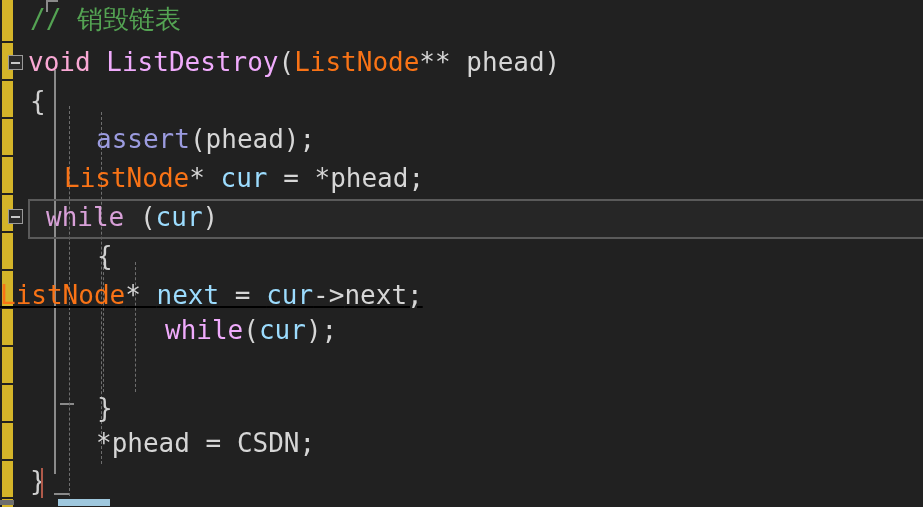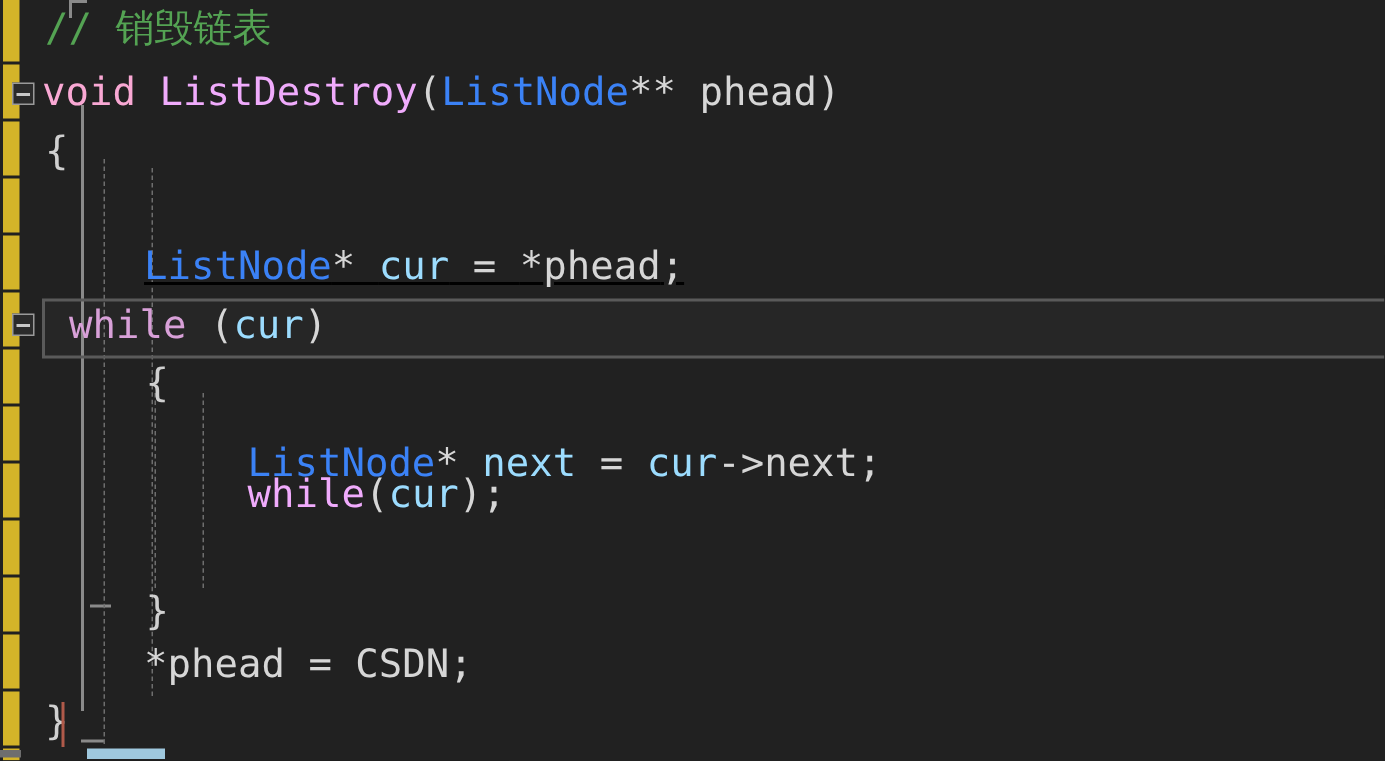--- a/index.html
+++ b/index.html
@@ -78,21 +78,21 @@
     white-space: pre;
     font-size: 26px;
     font-family: "DejaVu Sans Mono", monospace;
     letter-spacing: 0px;
   }
 
   
   .c-comment { color:#54a353; }
   .c-keyword { color:#f9a8d4; }
   .c-ctrl    { color:#d8a0d8; }
-  .c-type    { color:#3b82f6; }
+  .c-type    { color:#f97316; }
   .c-func    { color:#f0abfc; }
   .c-macro   { color:#9b9bdf; }
   .c-var     { color:#9cdcfe; }
   .c-plain   { color:#d6d6d6; }
   .c-punct   { color:#d6d6d6; }
   .c-brace   { color:#d0d0d0; }
 
   
   .stmt-box {
     position: absolute;
@@ -173,24 +173,25 @@
     <div class="indent-guide" style="left:103px;top:262px; height:130px;"></div>
     <div class="indent-guide" style="left:135px;top:262px; height:130px;"></div>
   </div>
 
   <div class="stmt-box" style="left:28px; top:199px; width:897px; height:40px;"></div>
 
   <div class="code-layer">
       <div class="line" style="top: 0px; padding-left: 30px;"><span class="c-comment">// 销毁链表</span></div>
       <div class="line" style="top: 43px; padding-left: 28px;"><span class="c-keyword">void</span><span class="c-plain"> </span><span class="c-func">ListDestroy</span><span class="c-punct">(</span><span class="c-type">ListNode</span><span class="c-punct">** </span><span class="c-plain">phead</span><span class="c-punct">)</span></div>
       <div class="line" style="top: 82px; padding-left: 30px;"><span class="c-brace">{</span></div>
-      <div class="line" style="top: 159px; padding-left: 96px; text-decoration: underline;"><span class="c-type">ListNode</span><span class="c-punct">* </span><span class="c-var">cur</span><span class="c-punct"> = </span><span class="c-punct">*</span><span class="c-plain">phead</span><span class="c-punct">;</span></div>
+      <div class="line" style="top: 120px; padding-left: 96px;"><span class="c-macro">assert</span><span class="c-punct">(</span><span class="c-plain">phead</span><span class="c-punct">)</span><span class="c-punct">;</span></div>
+      <div class="line" style="top: 159px; padding-left: 64px;"><span class="c-type">ListNode</span><span class="c-punct">* </span><span class="c-var">cur</span><span class="c-punct"> = </span><span class="c-punct">*</span><span class="c-plain">phead</span><span class="c-punct">;</span></div>
       <div class="line" style="top: 198px; padding-left: 46px;"><span class="c-ctrl">while</span><span class="c-punct"> (</span><span class="c-var">cur</span><span class="c-punct">)</span></div>
       <div class="line" style="top: 237px; padding-left: 97px;"><span class="c-brace">{</span></div>
-      <div class="line" style="top: 290px; padding-left: 165px;"><span class="c-type">ListNode</span><span class="c-punct">* </span><span class="c-var">next</span><span class="c-punct"> = </span><span class="c-var">cur</span><span class="c-punct">-&gt;</span><span class="c-plain">next</span><span class="c-punct">;</span></div>
+      <div class="line" style="top: 276px;  text-decoration: underline;"><span class="c-type">ListNode</span><span class="c-punct">* </span><span class="c-var">next</span><span class="c-punct"> = </span><span class="c-var">cur</span><span class="c-punct">-&gt;</span><span class="c-plain">next</span><span class="c-punct">;</span></div>
       <div class="line" style="top: 311px; padding-left: 165px;"><span class="c-func">while</span><span class="c-punct">(</span><span class="c-var">cur</span><span class="c-punct">)</span><span class="c-punct">;</span></div>
       <div class="line" style="top: 389px; padding-left: 97px;"><span class="c-brace">}</span></div>
       <div class="line" style="top: 424px; padding-left: 96px;"><span class="c-punct">*</span><span class="c-plain">phead</span><span class="c-punct"> = </span><span class="c-plain">CSDN</span><span class="c-punct">;</span></div>
       <div class="line" style="top: 462px; padding-left: 30px;"><span class="c-brace">}</span></div>
     </div>
 
   <div class="caret" style="left:41px; top:468px; height:30px;"></div>
 
   <div class="sel-tick" style="left:0px;  top:500px; width:14px; height:5px;"></div>
   <div class="sel-strip" style="left:58px; top:499px; width:52px; height:7px;"></div>

